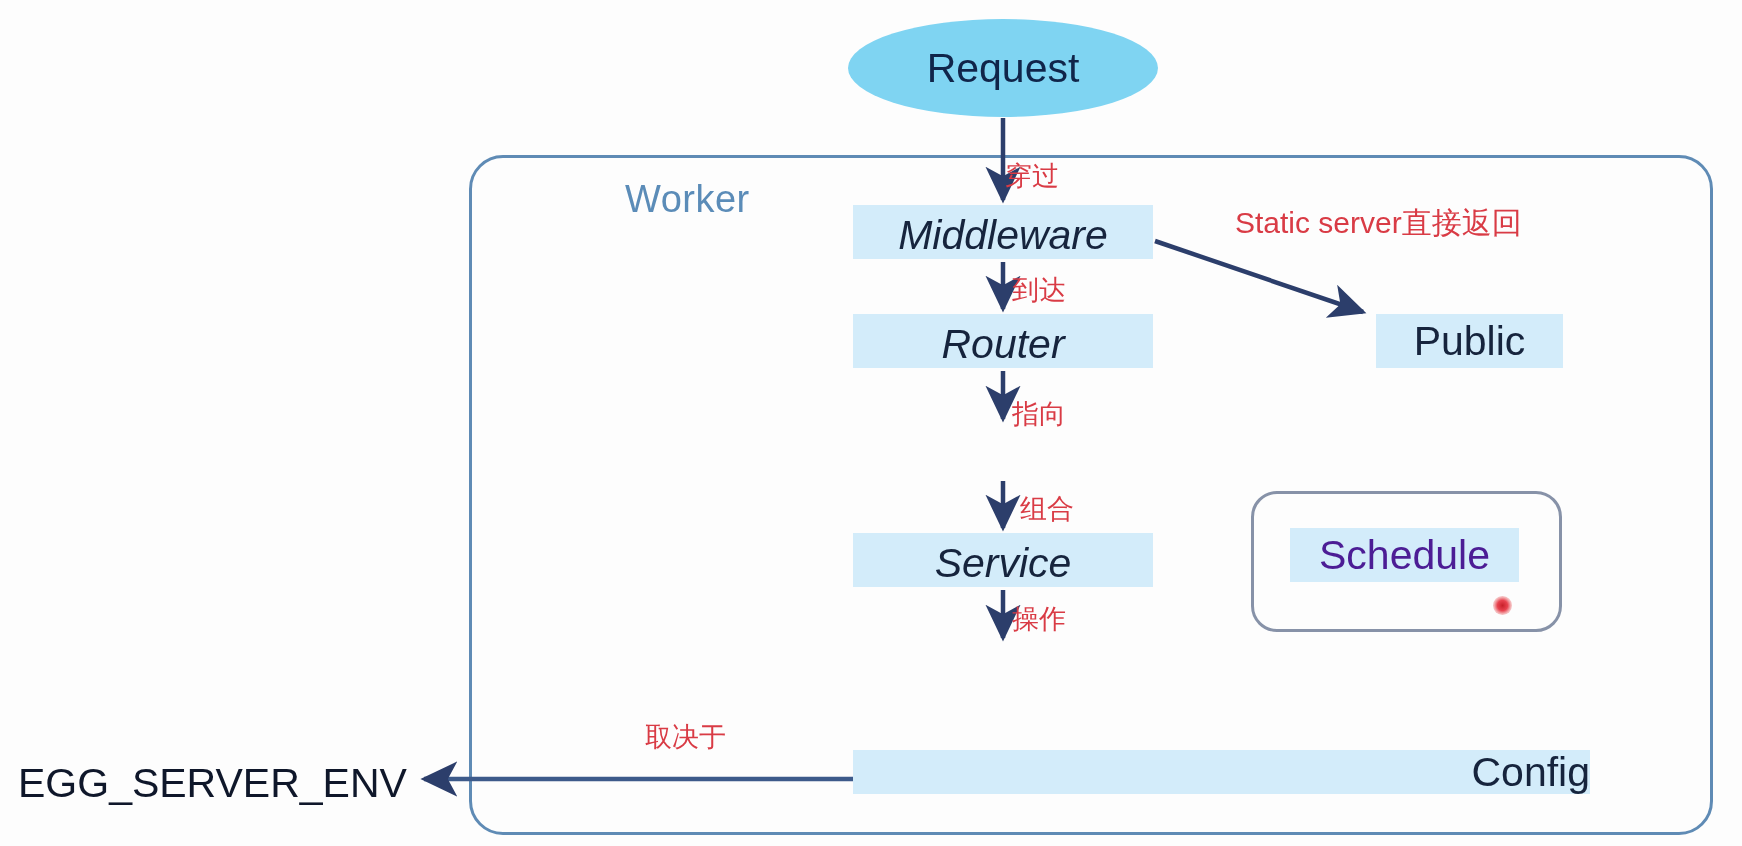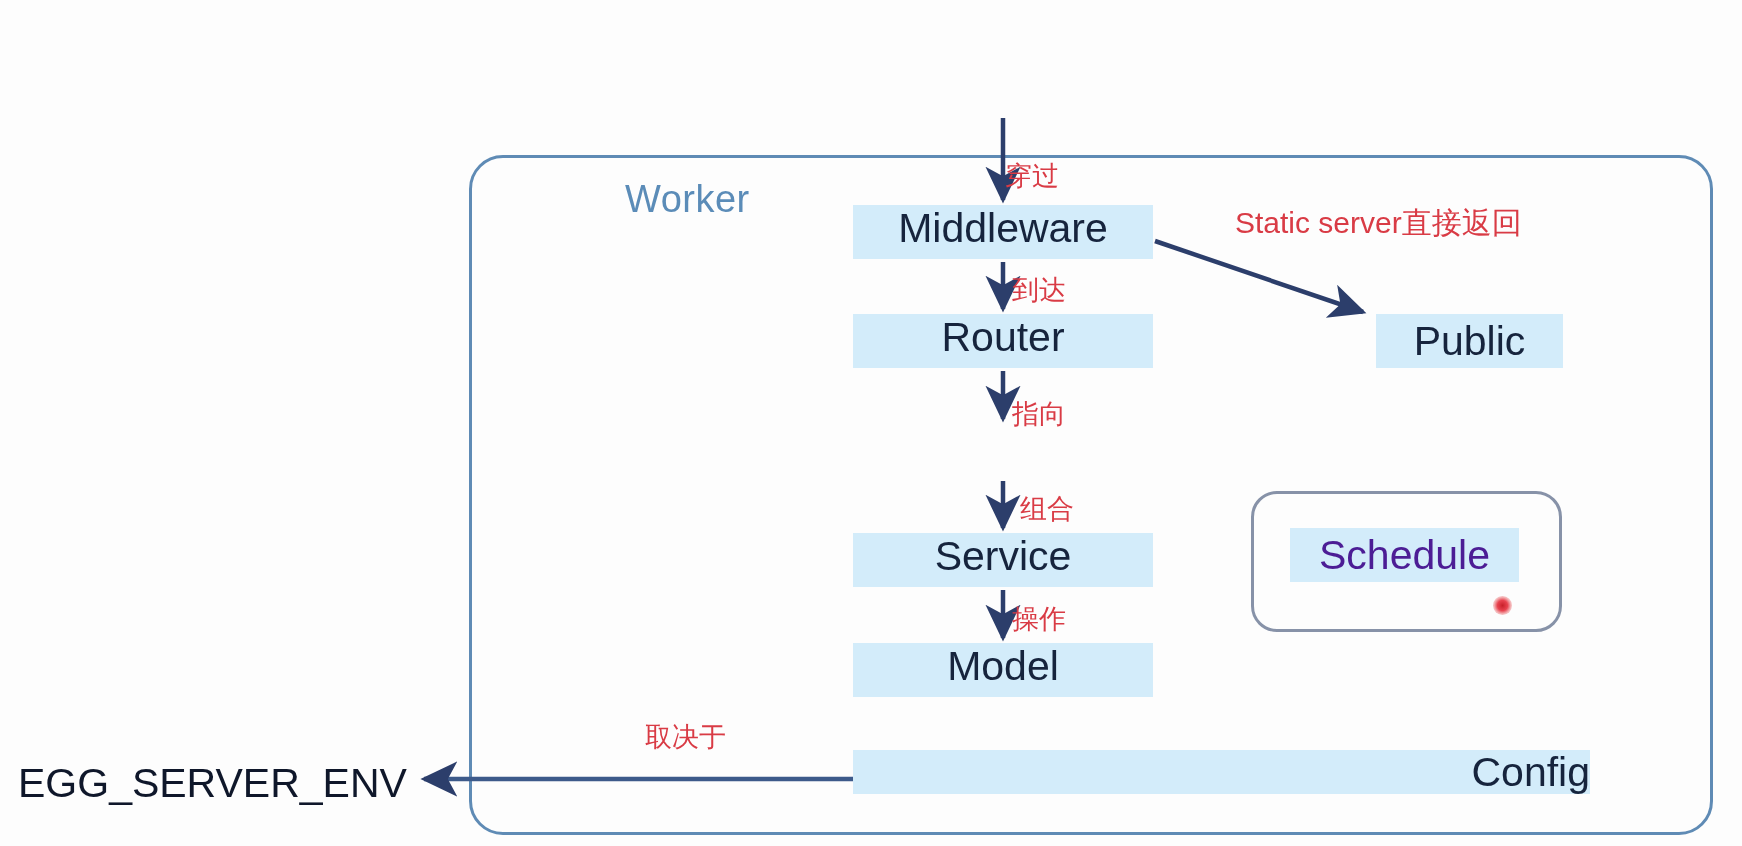--- a/index.html
+++ b/index.html
@@ -63,28 +63,29 @@
     color: #10254a;
     font-size: 41px;
     white-space: nowrap;
   }
 
   
   .chain-box {
     position: absolute;
     background: #d3ecfa;
     display: flex;
-    align-items: flex-start;
+    align-items: flex-end;
     justify-content: center;
     color: #16243d;
     font-size: 41px;
     white-space: nowrap;
     left: 853px;
     width: 300px;
     height: 54px;
+    font-style: italic;
   }
   .b-middleware { top: 205px; }
   .b-router     { top: 314px; }
   .b-controller { top: 424px; }
   .b-service    { top: 533px; }
   .b-model      { top: 643px; }
 
   .public-box {
     position: absolute;
     left: 1376px;
@@ -202,32 +203,32 @@
 
     <line x1="1003" y1="481" x2="1003" y2="528" stroke="#2c3e6b" stroke-width="4.5" marker-end="url(#arrowhead)"></line>
 
     <line x1="1003" y1="590" x2="1003" y2="638" stroke="#2c3e6b" stroke-width="4.5" marker-end="url(#arrowhead)"></line>
 
     <line x1="1155" y1="241" x2="1363" y2="312" stroke="#2c3e6b" stroke-width="4.5" marker-end="url(#arrowhead)"></line>
 
     <line x1="853" y1="779" x2="424" y2="779" stroke="#3d5a8a" stroke-width="4.5" marker-end="url(#arrowhead-left)"></line>
   </svg>
 
+  <div class="request-ellipse">
+    <span>Request</span>
+  </div>
 
   <div class="chain-box b-middleware">
     <span>Middleware</span>
   </div>
   <div class="chain-box b-router">
     <span>Router</span>
   </div>
   <div class="chain-box b-service">
     <span>Service</span>
-  </div>
-  <div class="chain-box b-model">
-    <span>Model</span>
   </div>
 
   <div class="public-box">
     <span>Public</span>
   </div>
 
   <div class="schedule-group"></div>
   <div class="schedule-box">
     <span>Schedule</span>
   </div>

